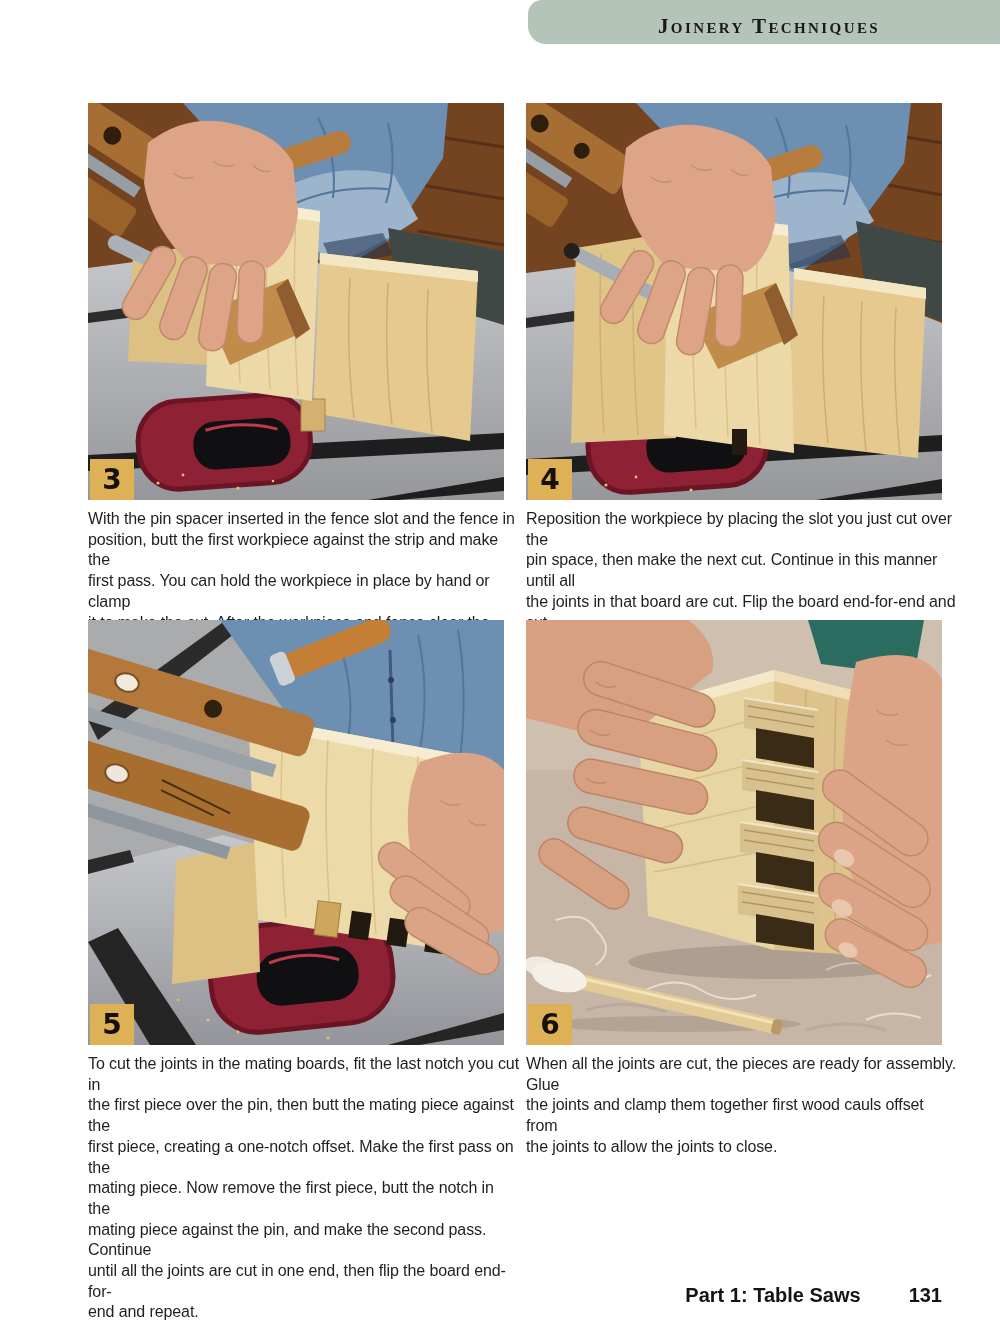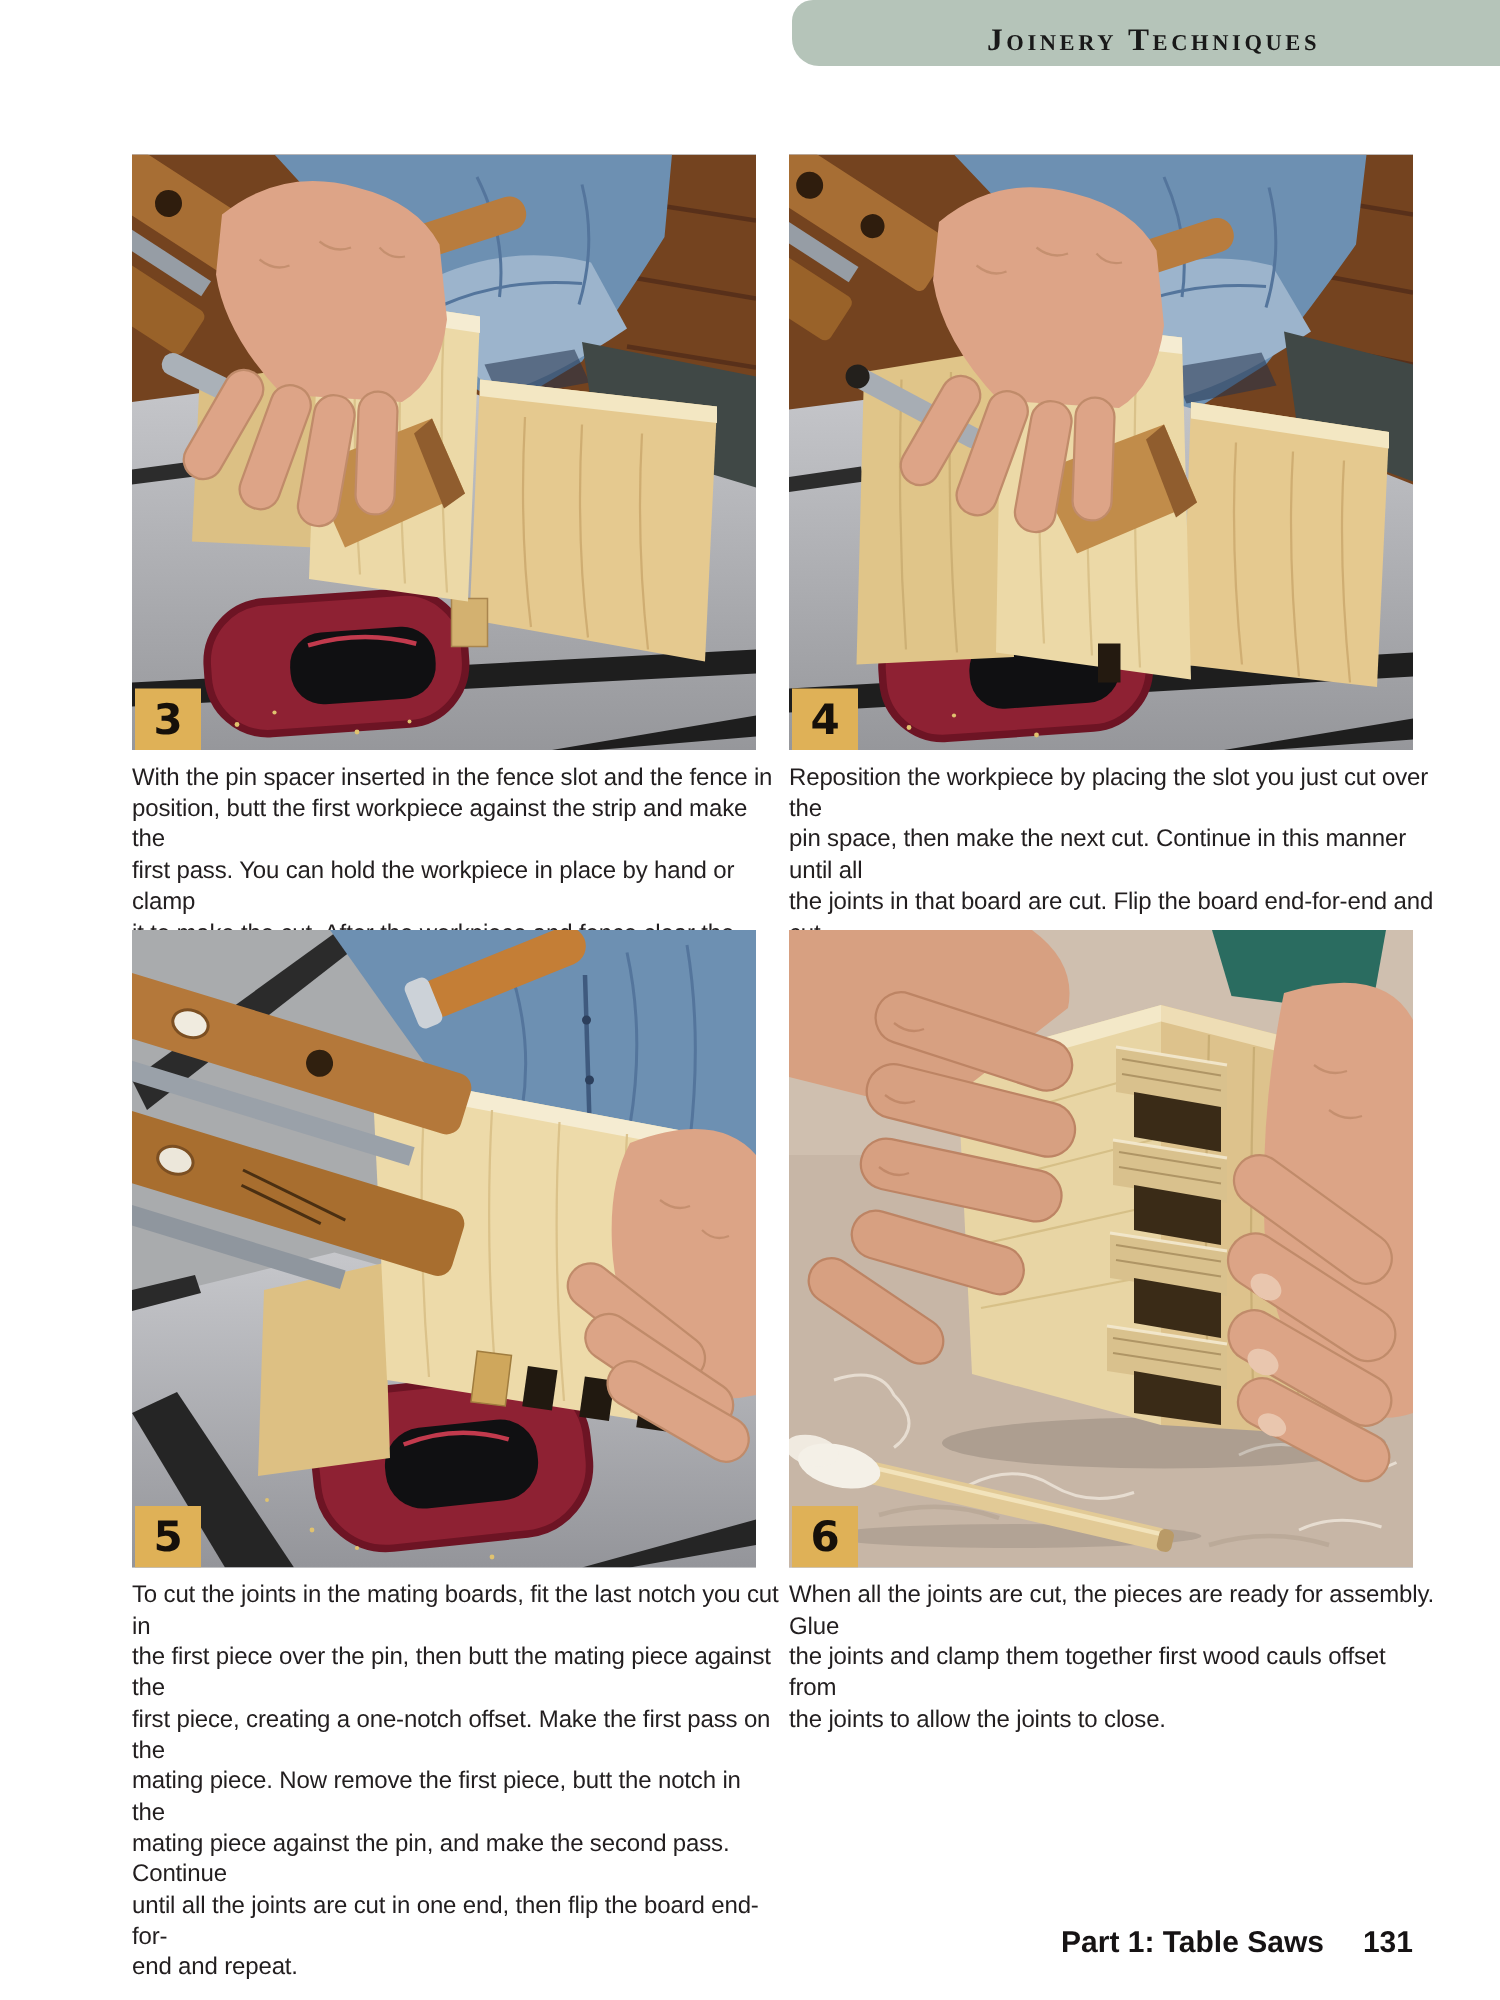--- a/index.html
+++ b/index.html
@@ -20,21 +20,21 @@
   .photo.r1{height:397px;}
   .photo.r2{height:425px;}
   .photo svg{display:block;width:100%;height:100%;}
   .badge{position:absolute;left:2px;bottom:0;width:44px;height:41px;background:#dfb157;
       display:flex;align-items:center;justify-content:center;
       font-family:"DejaVu Sans",sans-serif;font-weight:bold;font-size:28px;color:#16100a;}
   .caption{margin-top:9px;width:432px;white-space:pre-line;
       font-size:16px;line-height:20.7px;letter-spacing:-0.1px;color:#221e1f;}
   
   .footer{position:absolute;top:1284px;left:0;width:942px;display:flex;
-      justify-content:flex-end;align-items:baseline;gap:26px;
+      justify-content:flex-end;align-items:baseline;gap:48px;
       font-weight:bold;font-size:20px;color:#161314;}
 </style>
 </head>
 <body>
 
 <div class="page">
 
   <div class="header-strip">
     <span class="header-title">Joinery Techniques</span>
   </div>

